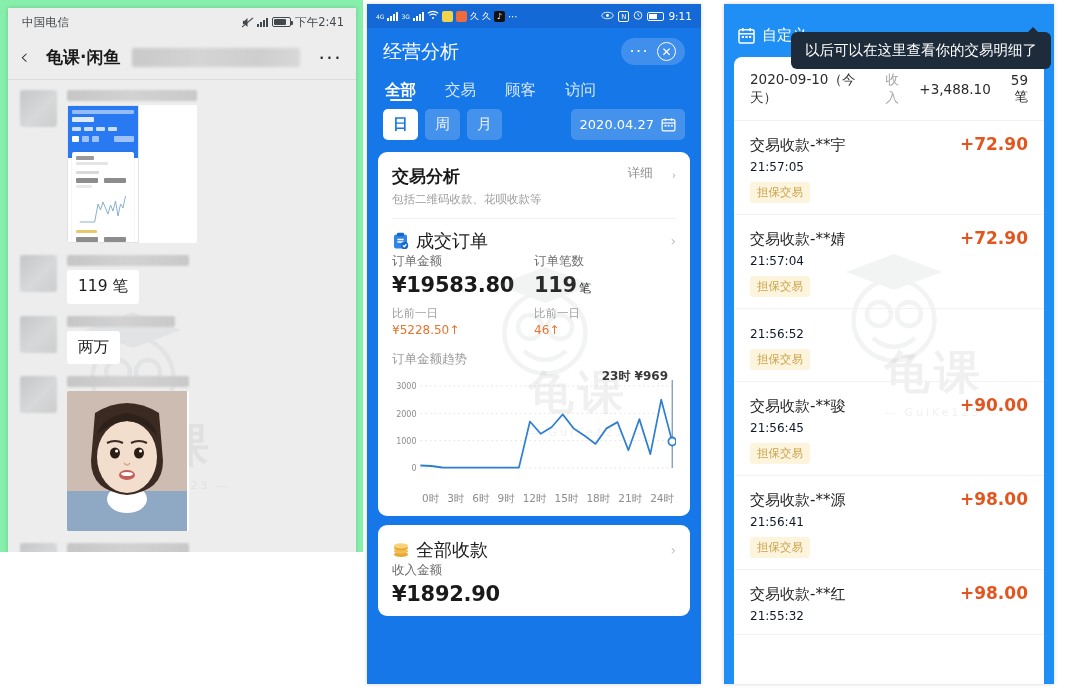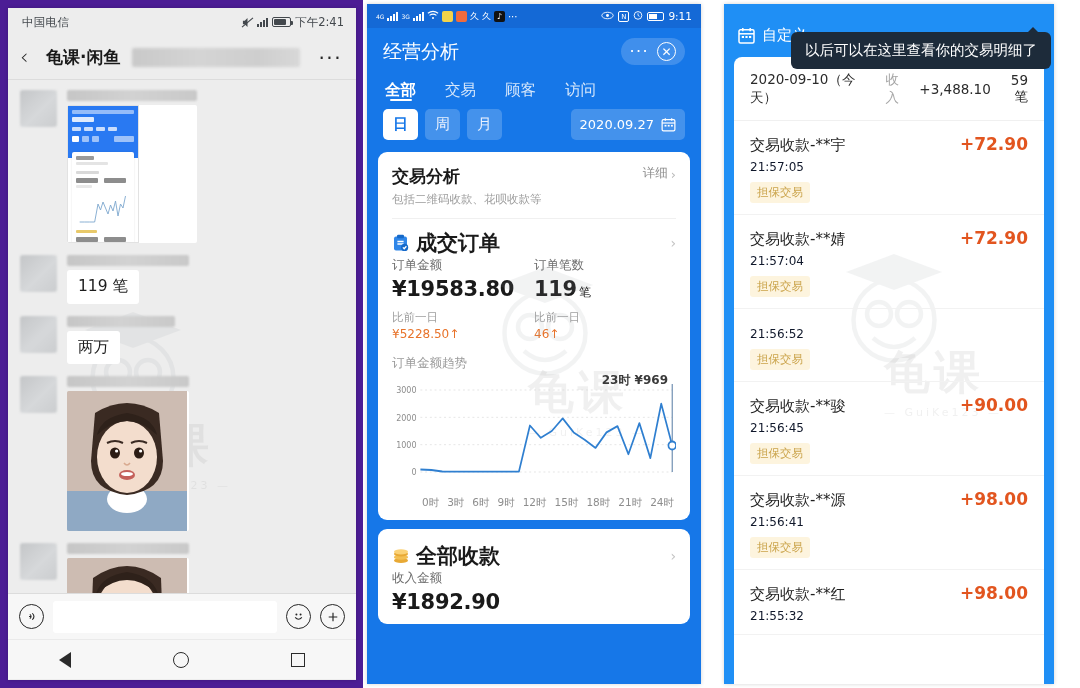--- a/index.html
+++ b/index.html
@@ -8,22 +8,22 @@
     background: #ffffff;
     font-family: "DejaVu Sans", "Liberation Sans", sans-serif;
     overflow: hidden;
     position: relative;
   }
   .stage { position: relative; width: 1080px; height: 688px; display: flex; }
 
   
   .panel1 {
     position: relative;
-    width: 363px; height: 688px;
-    background: #4c1d95;
+    width: 363px; height: 552px;
+    background: #86efac;
     overflow: hidden;
   }
   .p1-inner {
     position: absolute; left: 8px; top: 8px;
     width: 348px; height: 672px;
     background: #ededed;
     box-shadow: 0 0 4px rgba(0,0,0,.18);
     overflow: hidden;
   }
   .p1-status {
@@ -208,25 +208,25 @@
   .cal-icon { width: 15px; height: 15px; }
 
   .p2-scroll { background: #1677e8; padding: 0 11px; }
   .p2-card {
     background: #fff; border-radius: 9px; padding: 13px 14px 10px;
     margin-bottom: 9px;
   }
   .card-head { display: flex; align-items: flex-start; }
   .card-title { font-size: 17px; color: #1a1a1a; font-weight: 600; }
   .card-sub { font-size: 11.5px; color: #9c9c9c; margin-top: 4px; }
-  .card-link { margin-left: auto; font-size: 12.5px; color: #8a8a8a; display:flex; align-items:flex-end; gap:3px; }
+  .card-link { margin-left: auto; font-size: 12.5px; color: #8a8a8a; display:flex; align-items:flex-end; gap:19px;font-family:Liberation Serif, serif; }
   .chev { color: #b9b9b9; font-size: 13px; }
   .divider { height: 1px; background: #f0f0f0; margin: 11px 0 10px; }
   .sec-head { display: flex; align-items: center; gap: 7px; }
-  .sec-title { font-size: 21px; color: #1a1a1a; font-weight: 700; }
+  .sec-title { font-size: 18px; color: #1a1a1a; font-weight: 400; }
   .sec-chev { margin-left: auto; color: #c4c4c4; font-size: 14px; }
   .kv-grid { display: flex; }
   .kv { width: 50%; }
   .kv-label { font-size: 12.5px; color: #6e6e6e; }
   .kv-value { font-size: 21px; color: #1a1a1a; font-weight: 700; margin-top: 3px; letter-spacing: -.3px; }
   .kv-value .unit { font-size: 12px; font-weight: 500; margin-left: 2px; }
   .kv-cmp-label { font-size: 11.5px; color: #a0a0a0; margin-top: 9px; }
   .kv-cmp { font-size: 12px; color: #e8732a; margin-top: 2px; }
   .trend-label { font-size: 12.5px; color: #9a9a9a; margin-top: 14px; }
   .chart-wrap { position: relative; height: 118px; margin-top: 4px; }
@@ -562,21 +562,21 @@
           <span class="p2-tab">访问</span>
         </div>
 
         <div class="p2-filters">
           <span class="p2-seg">
             <span class="seg-btn on">日</span>
             <span class="seg-btn">周</span>
             <span class="seg-btn">月</span>
           </span>
           <span class="p2-date">
-            <span>2020.09.27</span>
+            <span>2020.04.27</span>
             <span class="cal-icon">
               <svg viewBox="0 0 16 16" width="15" height="15">
                 <rect x="1.2" y="2.8" width="13.6" height="12" rx="1.4" fill="none" stroke="#fff" stroke-width="1.3"></rect>
                 <path d="M1.2 6.4 H14.8" stroke="#fff" stroke-width="1.3"></path>
                 <path d="M4.6 1.3 V4 M11.4 1.3 V4" stroke="#fff" stroke-width="1.3"></path>
                 <rect x="3.8" y="8.4" width="2" height="1.8" fill="#fff"></rect>
                 <rect x="7.2" y="8.4" width="2" height="1.8" fill="#fff"></rect>
                 <rect x="10.6" y="8.4" width="2" height="1.8" fill="#fff"></rect>
               </svg>
             </span>

